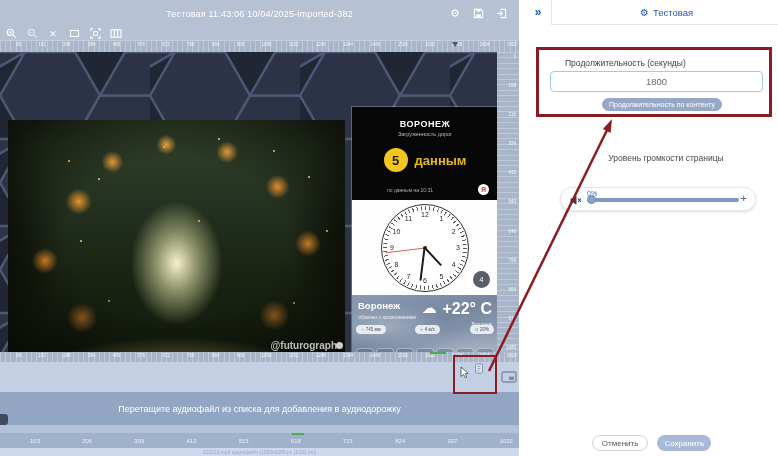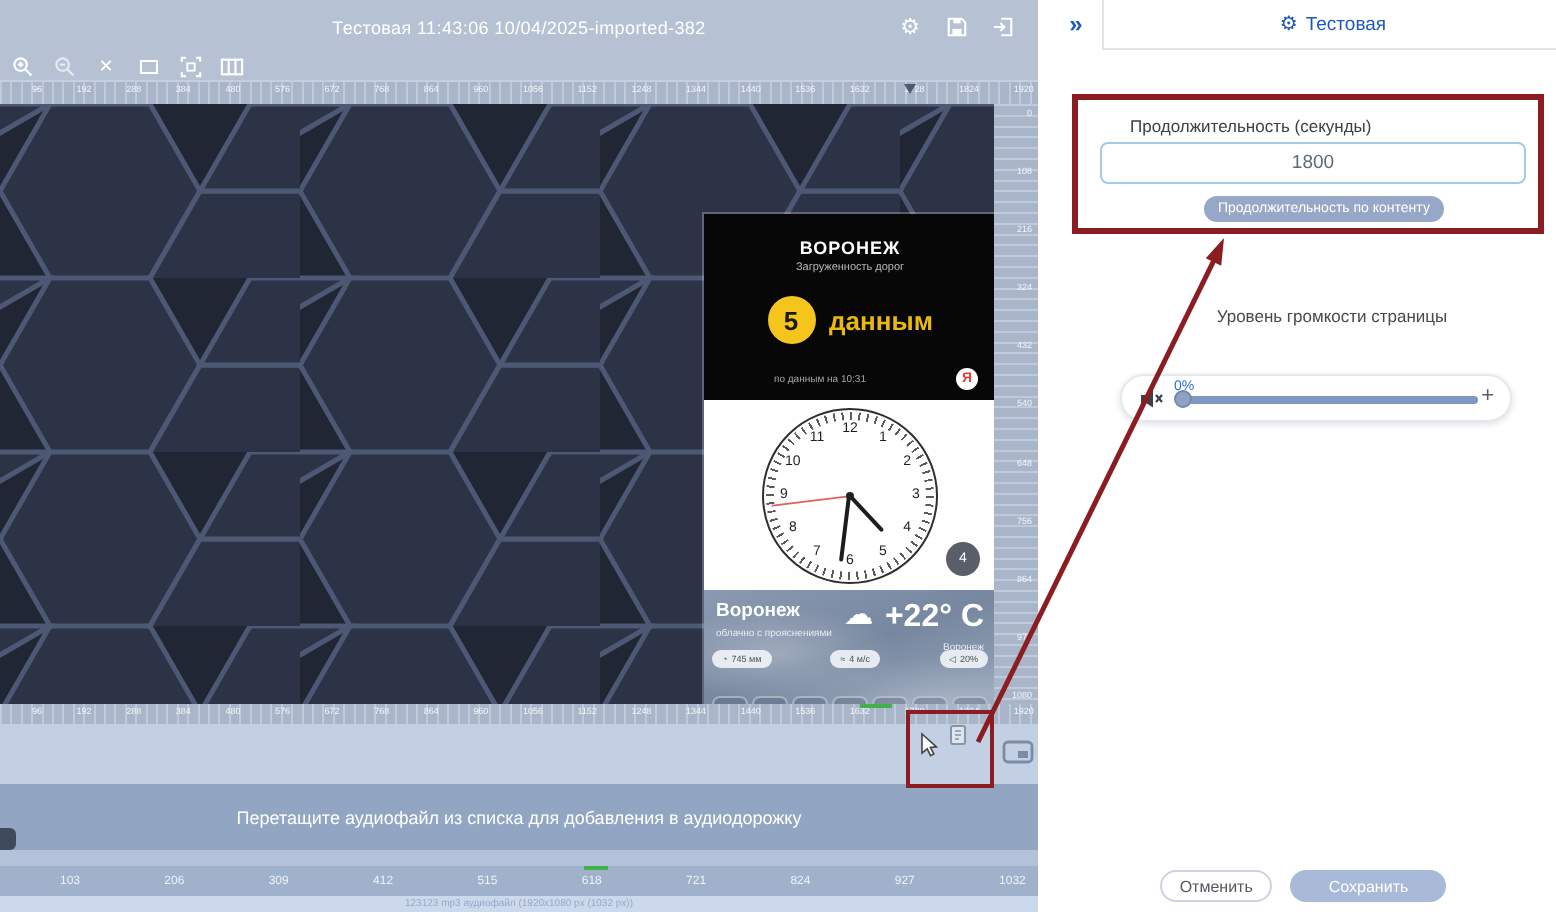--- a/index.html
+++ b/index.html
@@ -133,21 +133,21 @@
   .dur-btn{position:absolute;left:80px;top:98px;height:13px;padding:0 7px;border:none;border-radius:7px;background:#97a7c7;color:#fff;font-size:7px;display:flex;align-items:center;cursor:pointer;}
   .vol-label{position:absolute;left:29px;top:153px;width:230px;text-align:center;font-size:8.5px;color:#46494e;}
   .vol-pill{position:absolute;left:38px;top:187px;width:196px;height:24px;background:#fff;border:1px solid #e4e8ef;border-radius:12px;box-shadow:0 1px 3px rgba(60,70,90,.18);}
   .vol-pct{position:absolute;left:26px;top:2px;font-size:7px;color:#2a6fd4;}
   .vol-thumb{position:absolute;left:26px;top:7px;width:9px;height:9px;border-radius:50%;background:#8ca3c6;border:1px solid #7088ae;cursor:pointer;z-index:2;}
   .vol-track{position:absolute;left:33px;top:10px;width:145px;height:4px;background:#7d99c2;border-radius:2px;cursor:pointer;}
   .vol-plus{position:absolute;right:8px;top:4px;font-size:11px;color:#5d6065;cursor:pointer;}
   .mute-ic{position:absolute;left:8px;top:5px;}
   .btn-row{position:absolute;left:0px;top:435px;width:259px;display:flex;justify-content:center;gap:9px;}
   .btn-cancel{height:16px;padding:0 9px;border:1px solid #ccd3dd;border-radius:9px;background:#fff;color:#55585e;font-size:8px;display:flex;align-items:center;cursor:pointer;}
-  .btn-save{height:16px;padding:0 19px;border:none;border-radius:9px;background:#a9bad8;color:#fff;font-size:8px;display:flex;align-items:center;cursor:pointer;}
+  .btn-save{height:16px;padding:0 7px;border:none;border-radius:9px;background:#a9bad8;color:#fff;font-size:8px;display:flex;align-items:center;cursor:pointer;}
 
   
   .red-rect{position:absolute;border:3px solid #8b1d22;z-index:9;background:transparent;}
   #rr1{left:536px;top:47px;width:236px;height:70px;}
   #rr2{left:453px;top:355px;width:44px;height:39px;border-width:2.5px;}
   #arrow{position:absolute;left:0;top:0;z-index:8;pointer-events:none;}
 </style>
 </head>
 <body>
 
@@ -245,20 +245,25 @@
               <polygon points="125,0 150,-43.5 100,-43.5"></polygon>
               <polygon points="25,87 0,130.5 -25,87"></polygon>
               <polygon points="-25,87 0,43.5 -50,43.5"></polygon>
             </g>
           </pattern>
         </defs>
         <rect width="519" height="300" fill="#202634"></rect>
         <rect width="519" height="300" fill="url(#hexp)"></rect>
       </svg>
 
+      <div id="forest">
+        <div class="sparks"></div>
+        <span class="watermark">@futurograph</span>
+        <span class="wm-dot"></span>
+      </div>
 
       <div id="widget">
         <div class="w-traffic">
           <span class="w-city">ВОРОНЕЖ</span>
           <span class="w-sub">Загруженность дорог</span>
           <div class="w-scorerow">
             <span class="w-scorecircle">5</span>
             <span class="w-unit">данным</span>
           </div>
           <span class="w-upd">по данным на 10:31</span>

